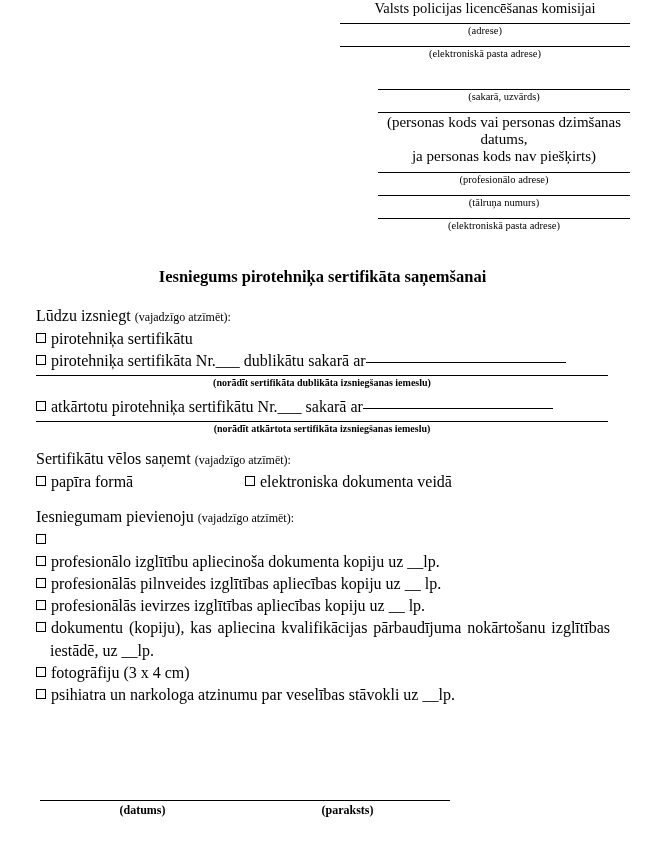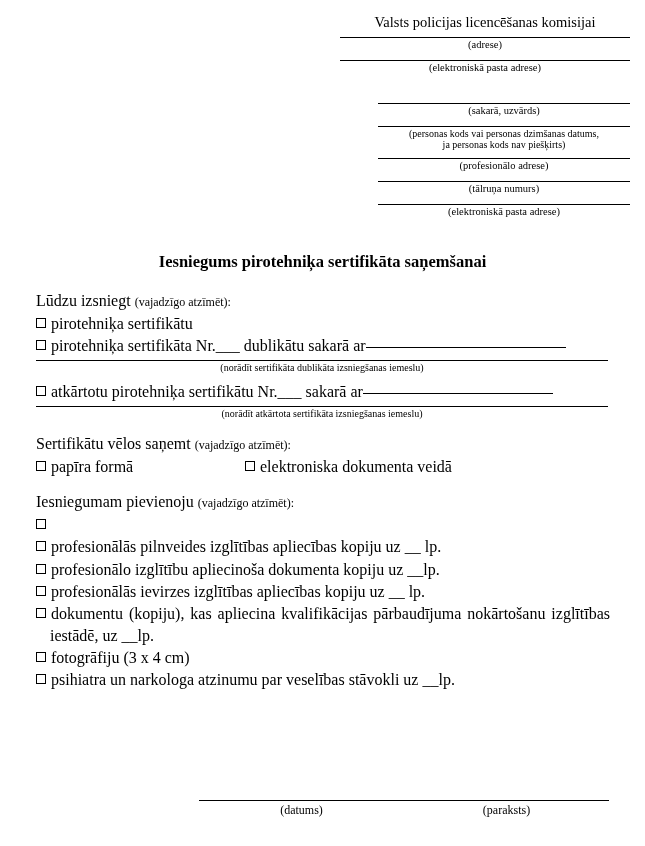--- a/index.html
+++ b/index.html
@@ -20,21 +20,21 @@
     width: 645px;
     height: 846px;
     padding: 0;
     box-sizing: border-box;
   }
 
   
   .header-block {
     width: 290px;
     margin-left: 340px;
-    padding-top: 14px;
+    padding-top: 0;
     text-align: center;
   }
   .addressee {
     font-size: 14.5px;
     text-align: center;
     line-height: 1.2;
     margin-bottom: 6px;
     white-space: nowrap;
   }
   .rule {
@@ -46,21 +46,21 @@
   .rule-narrow { width: 252px; margin-left: auto; margin-right: 0; }
   .cap {
     font-size: 10.5px;
     text-align: center;
     line-height: 1.15;
     margin-top: 1px;
     margin-bottom: 9px;
   }
   .cap-narrow { width: 252px; margin-left: auto; margin-right: 0; }
   .cap2 {
-    font-size: 10px;
+    font-size: 15px;
     text-align: center;
     line-height: 1.15;
     margin-top: 1px;
     margin-bottom: 7px;
   }
   .gap-lg { height: 19px; }
 
   
   .doc-title {
     text-align: center;
@@ -109,39 +109,41 @@
   .rule-full {
     border-bottom: 1px solid #000;
     height: 0;
     width: 100%;
     margin: 3px 0 0 0;
   }
   .caption-center {
     text-align: center;
     font-size: 10px;
     margin: 1px 0 8px 0;
+    font-weight: bold;
   }
 
   .indent-wrap {
     font-size: 16px;
     line-height: 1.38;
     margin: 0;
     text-indent: 0;
     padding-left: 14px;
   }
   .indent-wrap .box { margin-left: -14px; }
 
   
   .sign-row {
     position: absolute;
-    left: 32px;
+    left: 40px;
     right: 36px;
     bottom: 28px;
     display: flex;
-    justify-content: flex-end;
+    justify-content: flex-start;
+    font-weight: bold;
   }
   .sign-col {
     width: 205px;
     text-align: center;
   }
   .sign-line {
     border-bottom: 1px solid #000;
     height: 0;
     width: 100%;
   }
@@ -228,24 +230,24 @@
 
     <div class="line">
       <span>Iesniegumam pievienoju</span>
       <span class="small">(vajadzīgo atzīmēt):</span>
     </div>
 
     <div class="checkline">
       <span class="box"></span>
     </div>
     <div class="checkline">
+      <span class="box"></span><span>profesionālo izglītību apliecinoša dokumenta kopiju uz __lp.</span>
+    </div>
+    <div class="checkline">
       <span class="box"></span><span>profesionālās pilnveides izglītības apliecības kopiju uz __ lp.</span>
-    </div>
-    <div class="checkline">
-      <span class="box"></span><span>profesionālo izglītību apliecinoša dokumenta kopiju uz __lp.</span>
     </div>
     <div class="checkline">
       <span class="box"></span><span>profesionālās ievirzes izglītības apliecības kopiju uz __ lp.</span>
     </div>
     <div class="indent-wrap" style="white-space:normal; width:560px; text-align:justify;">
       <span class="box"></span><span>dokumentu (kopiju), kas apliecina kvalifikācijas pārbaudījuma nokārtošanu izglītības iestādē, uz __lp.</span>
     </div>
     <div class="checkline">
       <span class="box"></span><span>fotogrāfiju (3 x 4 cm)</span>
     </div>

